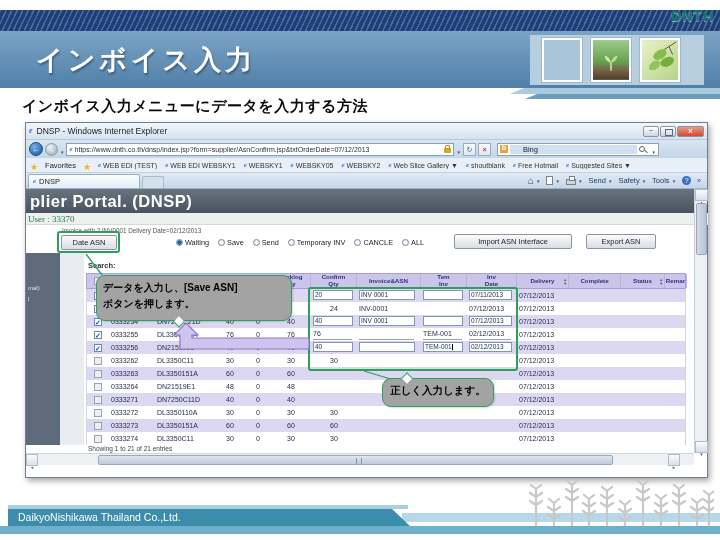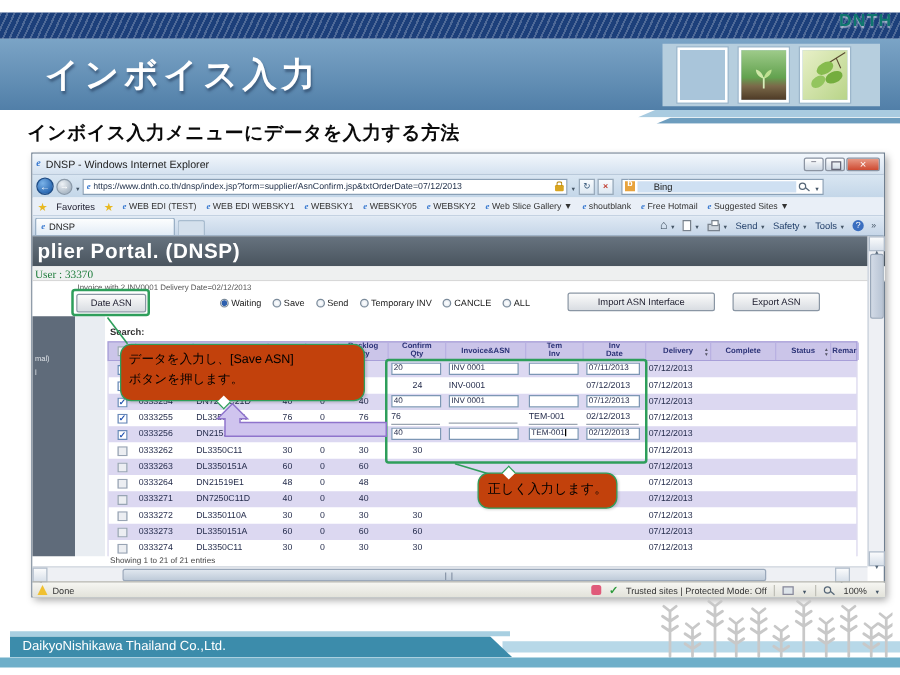--- a/index.html
+++ b/index.html
@@ -127,21 +127,21 @@
 .redico{width:8px;height:8px;background:#e05a7a;border-radius:2px}
 .okcheck:before{content:"✓";color:#2a9a3a;font-size:9px;font-weight:bold}
 .sep{width:1px;height:9px;background:#c0c0b8}
 .ic-compat{width:9px;height:7px;border:1px solid #889;background:#dde4ea}
 
 
 .anno-svg{position:absolute;left:0;top:0;width:683px;height:356px;pointer-events:none;z-index:30}
 .grect{position:absolute;border:2px solid #2e9e5b;border-radius:3px;z-index:25}
 .grect.saver{left:31px;top:108px;width:63px;height:22px}
 .grect.gridr{left:282px;top:164px;width:210px;height:84px}
-.callout{position:absolute;background:#c2410c;border:1.6px solid #2e9e5b;border-radius:9px;z-index:40;font-weight:normal;color:#000;box-shadow:1px 1px 2px rgba(0,0,0,.15)}
+.callout{position:absolute;background:#a3a3a3;border:1.6px solid #2e9e5b;border-radius:9px;z-index:40;font-weight:bold;color:#000;box-shadow:1px 1px 2px rgba(0,0,0,.15)}
 .callout .tail{position:absolute;width:8px;height:8px;background:#fff;transform:rotate(45deg)}
 .c1{left:70px;top:152px;width:196px;height:46px;font-size:10px;line-height:1.6;padding:4px 6px}
 .c1 .tail{bottom:-5.5px;left:78px;border-right:1.6px solid #2e9e5b;border-bottom:1.6px solid #2e9e5b}
 .c2{left:356px;top:255px;width:112px;height:29px;font-size:10.5px;text-align:center;padding-top:5px}
 .c2 .tail{top:-5.5px;left:20px;border-left:1.6px solid #2e9e5b;border-top:1.6px solid #2e9e5b}
 
 
 .f-lightline{position:absolute;left:8px;top:505px;width:400px;height:4px;background:#a8cfe1}
 .f-teal{position:absolute;left:8px;top:509px;width:402px;height:17px;background:#3c8cab;color:#fff;font-size:10.5px;padding:2px 0 0 10px;clip-path:polygon(0 0,384px 0,402px 100%,0 100%);z-index:6}
 .f-right{position:absolute;left:402px;top:513px;width:318px;height:9px;background:#b7d8e8;z-index:2}
@@ -653,36 +653,20 @@
       <span class="vs-arrow dn"></span>
     </div>
     <div class="hscroll">
       <span class="hs-arrow lf"></span>
       <span class="hs-thumb">
           <span class="hs-grip"></span>
         </span>
       <span class="hs-arrow rt"></span>
     </div>
 
-    <div class="b-status">
-      <span class="warn"></span>
-      <span>Done</span>
-      <span class="stat-right">
-        <span class="redico"></span>
-        <span class="okcheck"></span>
-        <span>Trusted sites | Protected Mode: Off</span>
-        <span class="sep"></span>
-        <span class="ic-compat"></span>
-        <span class="dd"></span>
-        <span class="sep"></span>
-        <span class="mag"></span>
-        <span>100%</span>
-        <span class="dd"></span>
-      </span>
-    </div>
   </div>
 
   <div class="f-lightline"></div>
   <div class="f-right"></div>
   <div class="f-teal">DaikyoNishikawa Thailand Co.,Ltd.</div>
   <div class="f-band2"></div>
   <svg class="trees" viewBox="0 0 186 50">
       <g id="treeg">
         <path d="M8 48 L8 12 M8 12 l-5 -4 M8 12 l5 -4 M8 20 l-6 -4 M8 20 l6 -4 M8 28 l-6 -4 M8 28 l6 -4"></path>
         <path d="M26 48 L26 26 M26 26 l-5 -4 M26 26 l5 -4 M26 34 l-6 -4 M26 34 l6 -4 M26 42 l-6 -4 M26 42 l6 -4"></path>

